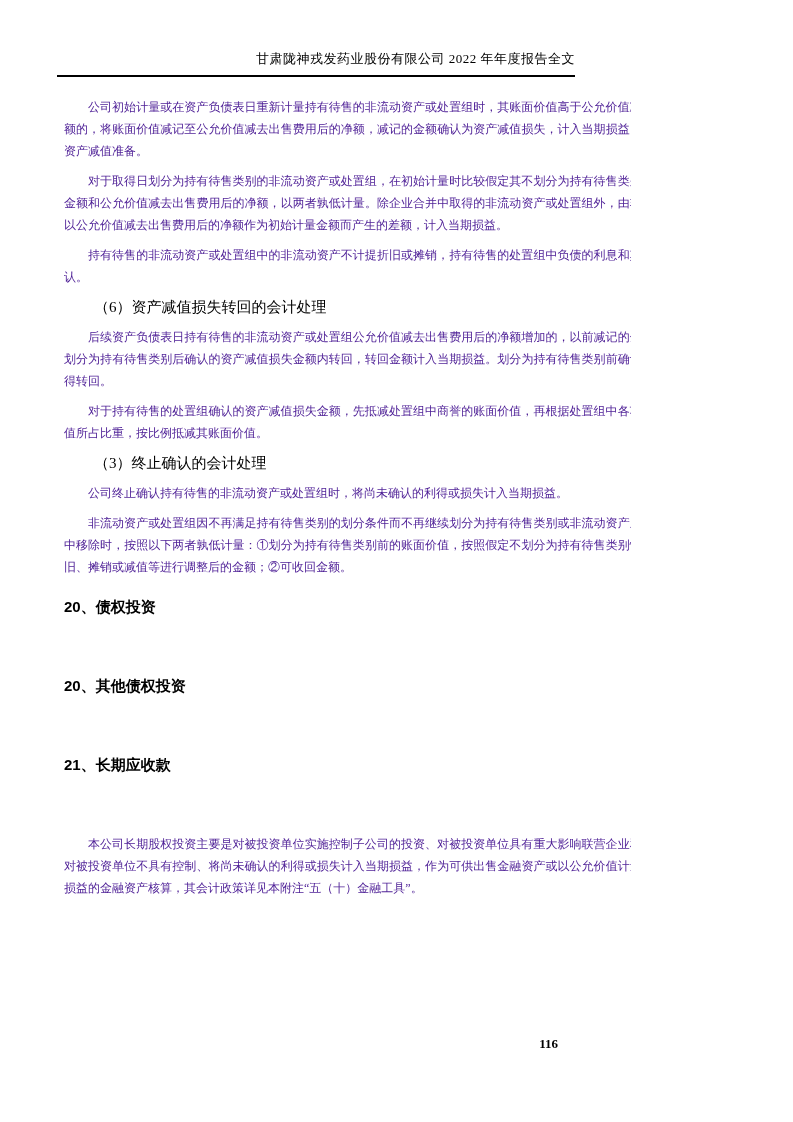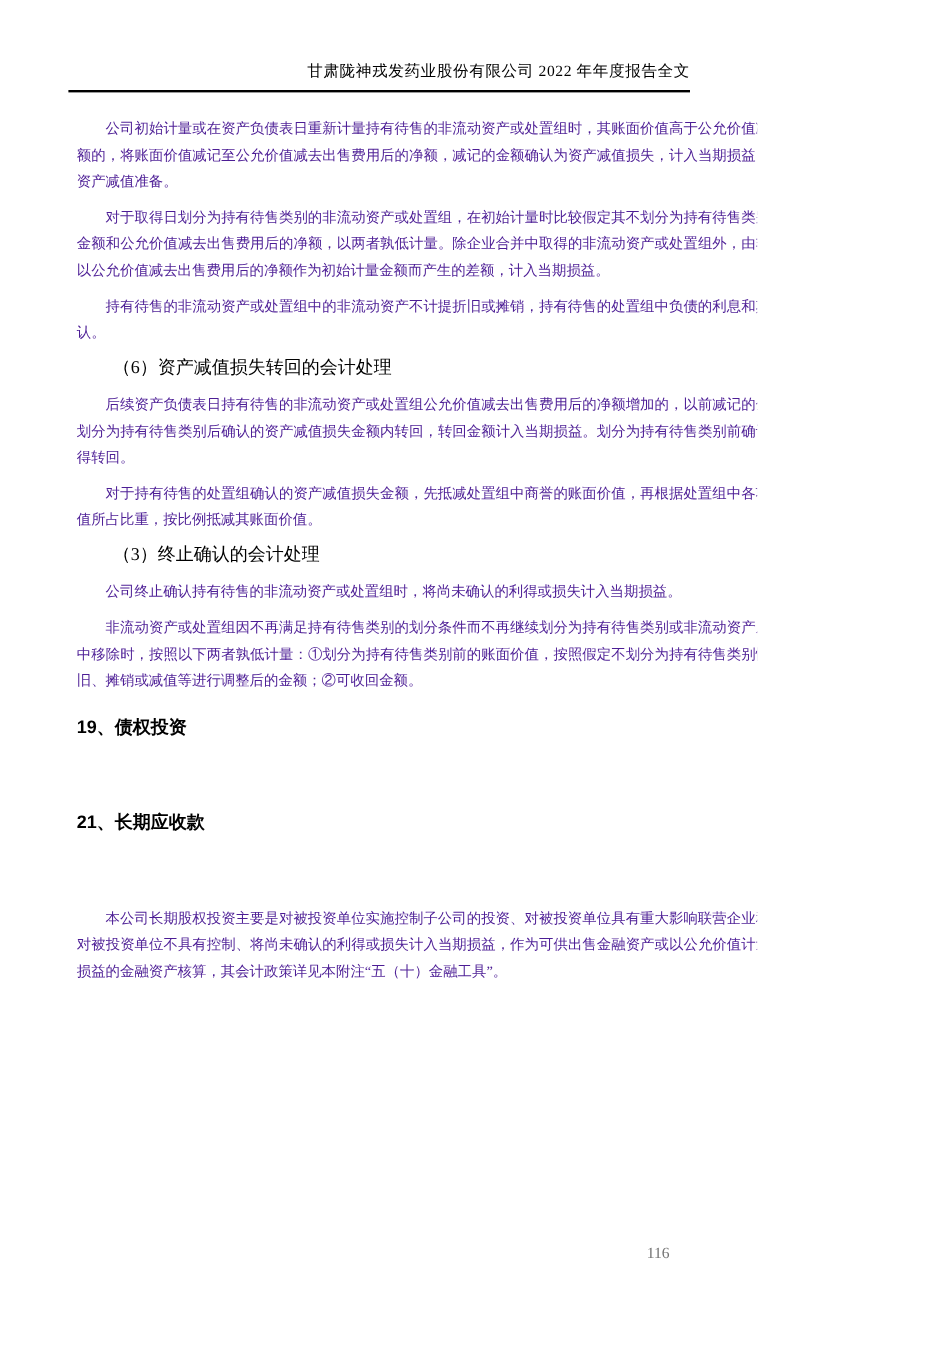--- a/index.html
+++ b/index.html
@@ -58,21 +58,22 @@
     color: #000000;
   }
   .num-heading.empty-section {
     margin-bottom: 57px;
   }
   .page-number {
     position: absolute;
     top: 1036px;
     right: 73px;
     font-size: 13px;
-    color: #737373;
+    color: #000000;
+    font-weight: bold;
   }
 </style>
 </head>
 <body>
 
 <div class="page">
 
   <div class="report-header">甘肃陇神戎发药业股份有限公司 2022 年年度报告全文</div>
 
   <div class="content">
@@ -84,21 +85,22 @@
     <p class="sub-heading">（6）资产减值损失转回的会计处理</p>
 
     <p class="para">后续资产负债表日持有待售的非流动资产或处置组公允价值减去出售费用后的净额增加的，以前减记的金额予以恢复，并在划分为持有待售类别后确认的资产减值损失金额内转回，转回金额计入当期损益。划分为持有待售类别前确认的资产减值损失不得转回。</p>
     <p class="para">对于持有待售的处置组确认的资产减值损失金额，先抵减处置组中商誉的账面价值，再根据处置组中各项非流动资产账面价值所占比重，按比例抵减其账面价值。</p>
 
     <p class="sub-heading">（3）终止确认的会计处理</p>
 
     <p class="para">公司终止确认持有待售的非流动资产或处置组时，将尚未确认的利得或损失计入当期损益。</p>
     <p class="para">非流动资产或处置组因不再满足持有待售类别的划分条件而不再继续划分为持有待售类别或非流动资产从持有待售的处置组中移除时，按照以下两者孰低计量：①划分为持有待售类别前的账面价值，按照假定不划分为持有待售类别情况下本应确认的折旧、摊销或减值等进行调整后的金额；②可收回金额。</p>
 
-    <h3 class="num-heading empty-section">19、债权投资</h3>
+    <h3 class="num-heading empty-section">20、债权投资</h3>
+    <h3 class="num-heading empty-section">20、其他债权投资</h3>
     <h3 class="num-heading empty-section">21、长期应收款</h3>
 
     <p class="para">本公司长期股权投资主要是对被投资单位实施控制子公司的投资、对被投资单位具有重大影响联营企业和合营企业的投资；对被投资单位不具有控制、将尚未确认的利得或损失计入当期损益，作为可供出售金融资产或以公允价值计量且其变动计入当期损益的金融资产核算，其会计政策详见本附注“五（十）金融工具”。</p>
 
   </div>
 
   <div class="page-number">116</div>
 
 </div>
 

